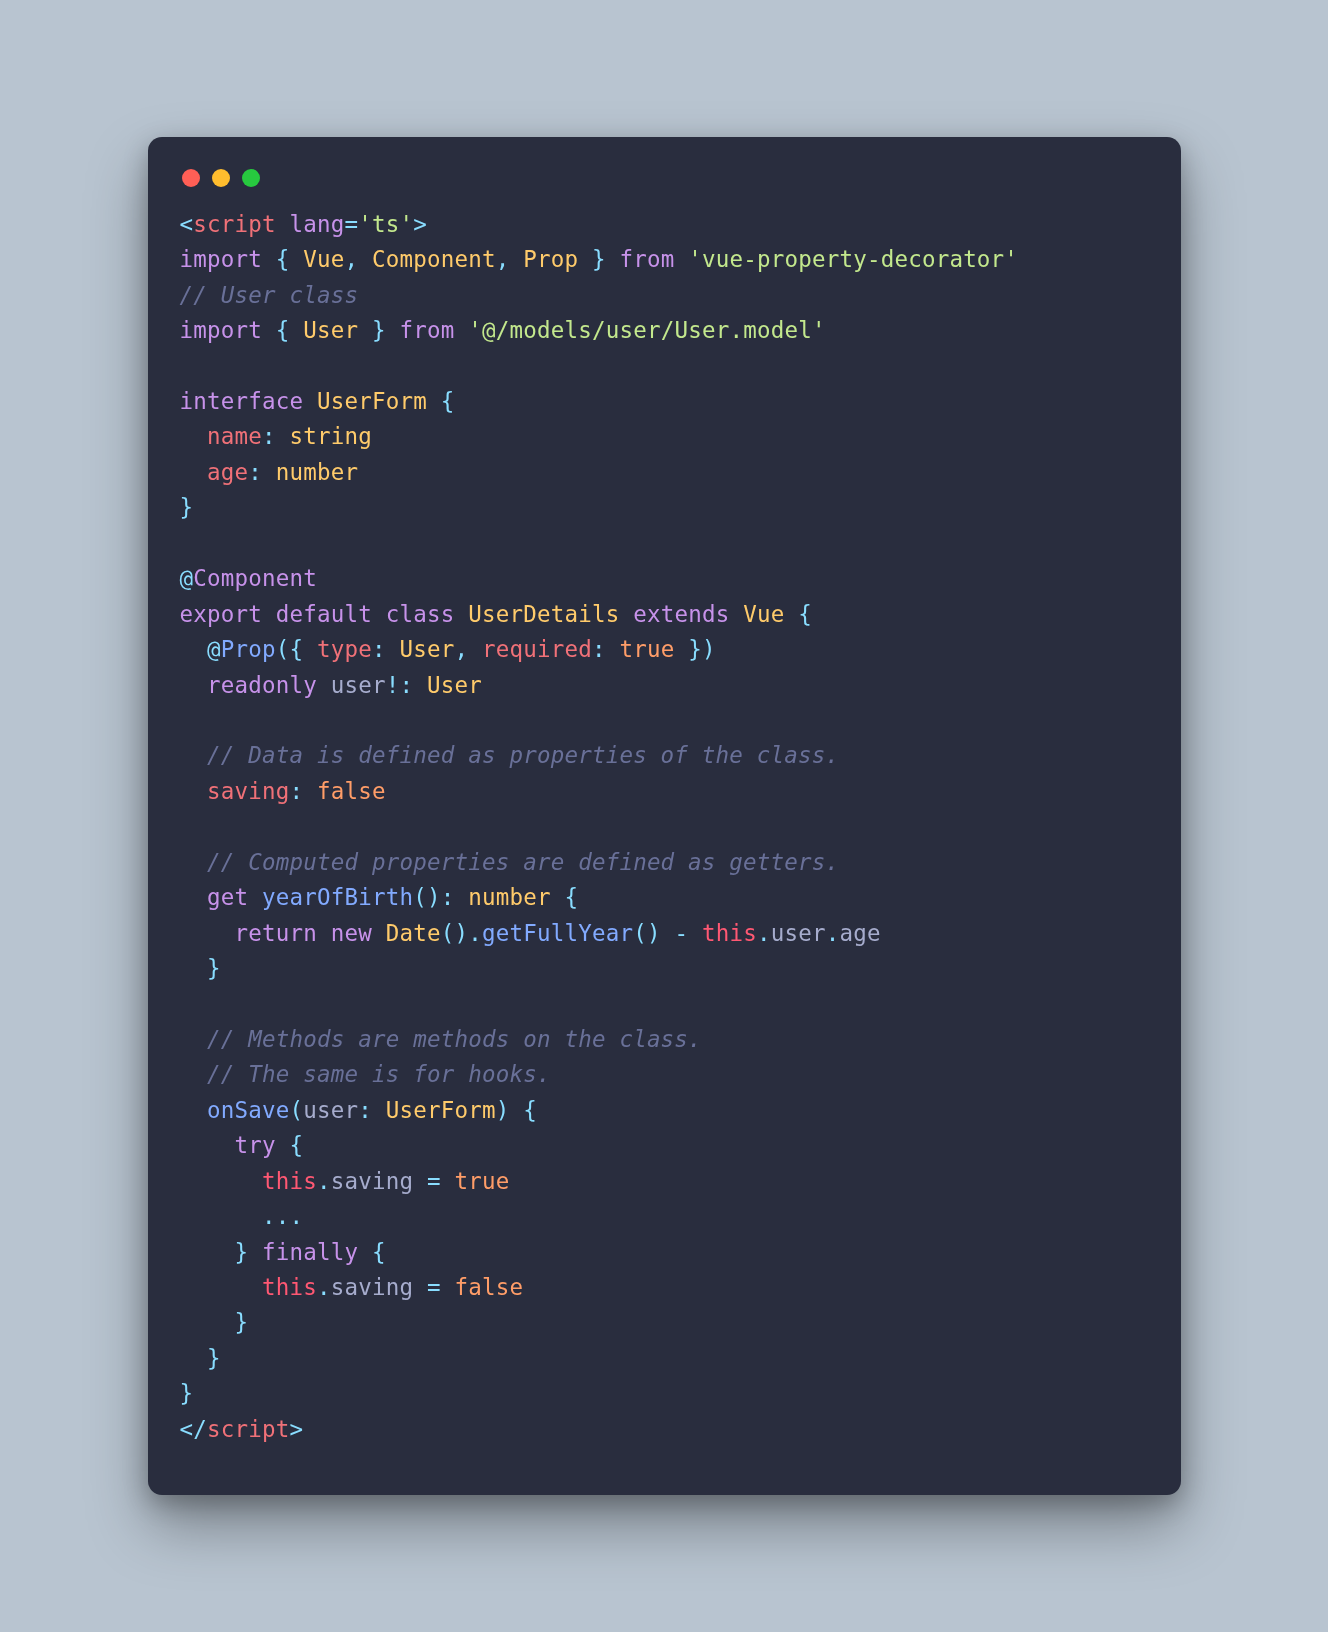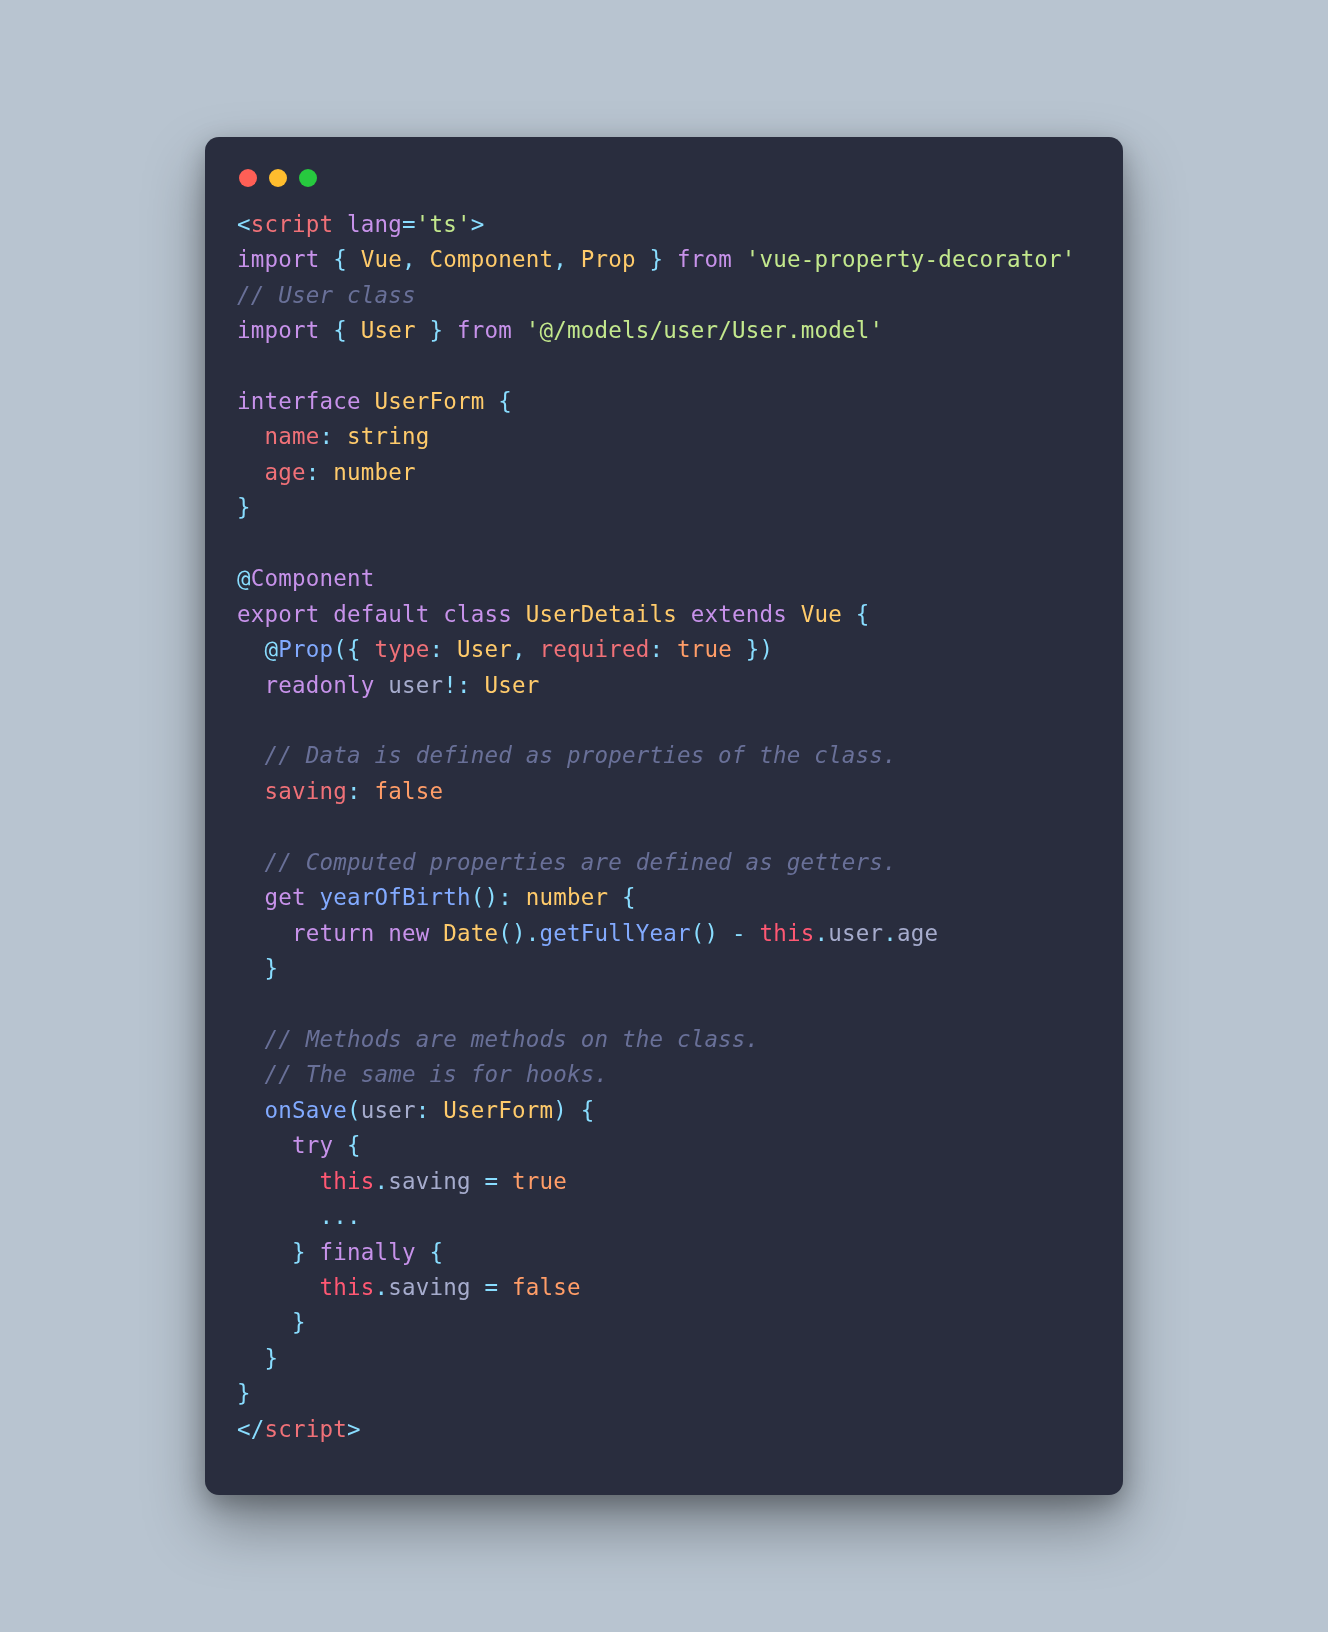--- a/index.html
+++ b/index.html
@@ -11,21 +11,21 @@
     font-family: ui-monospace, "SF Mono", SFMono-Regular, Menlo, Consolas, monospace;
   }
   .stage {
     width: 1328px;
     height: 1632px;
     display: flex;
     align-items: center;
     justify-content: center;
   }
   .window {
-    width: 918px;
+    width: 1033px;
     background: #292d3e;
     border-radius: 14px;
     box-shadow: 0 30px 60px rgba(0,0,0,0.35), 0 8px 24px rgba(0,0,0,0.25);
     padding: 28px 32px 48px 32px;
     box-sizing: border-box;
   }
   .traffic-lights {
     display: flex;
     gap: 12px;
     padding: 4px 0 20px 2px;

